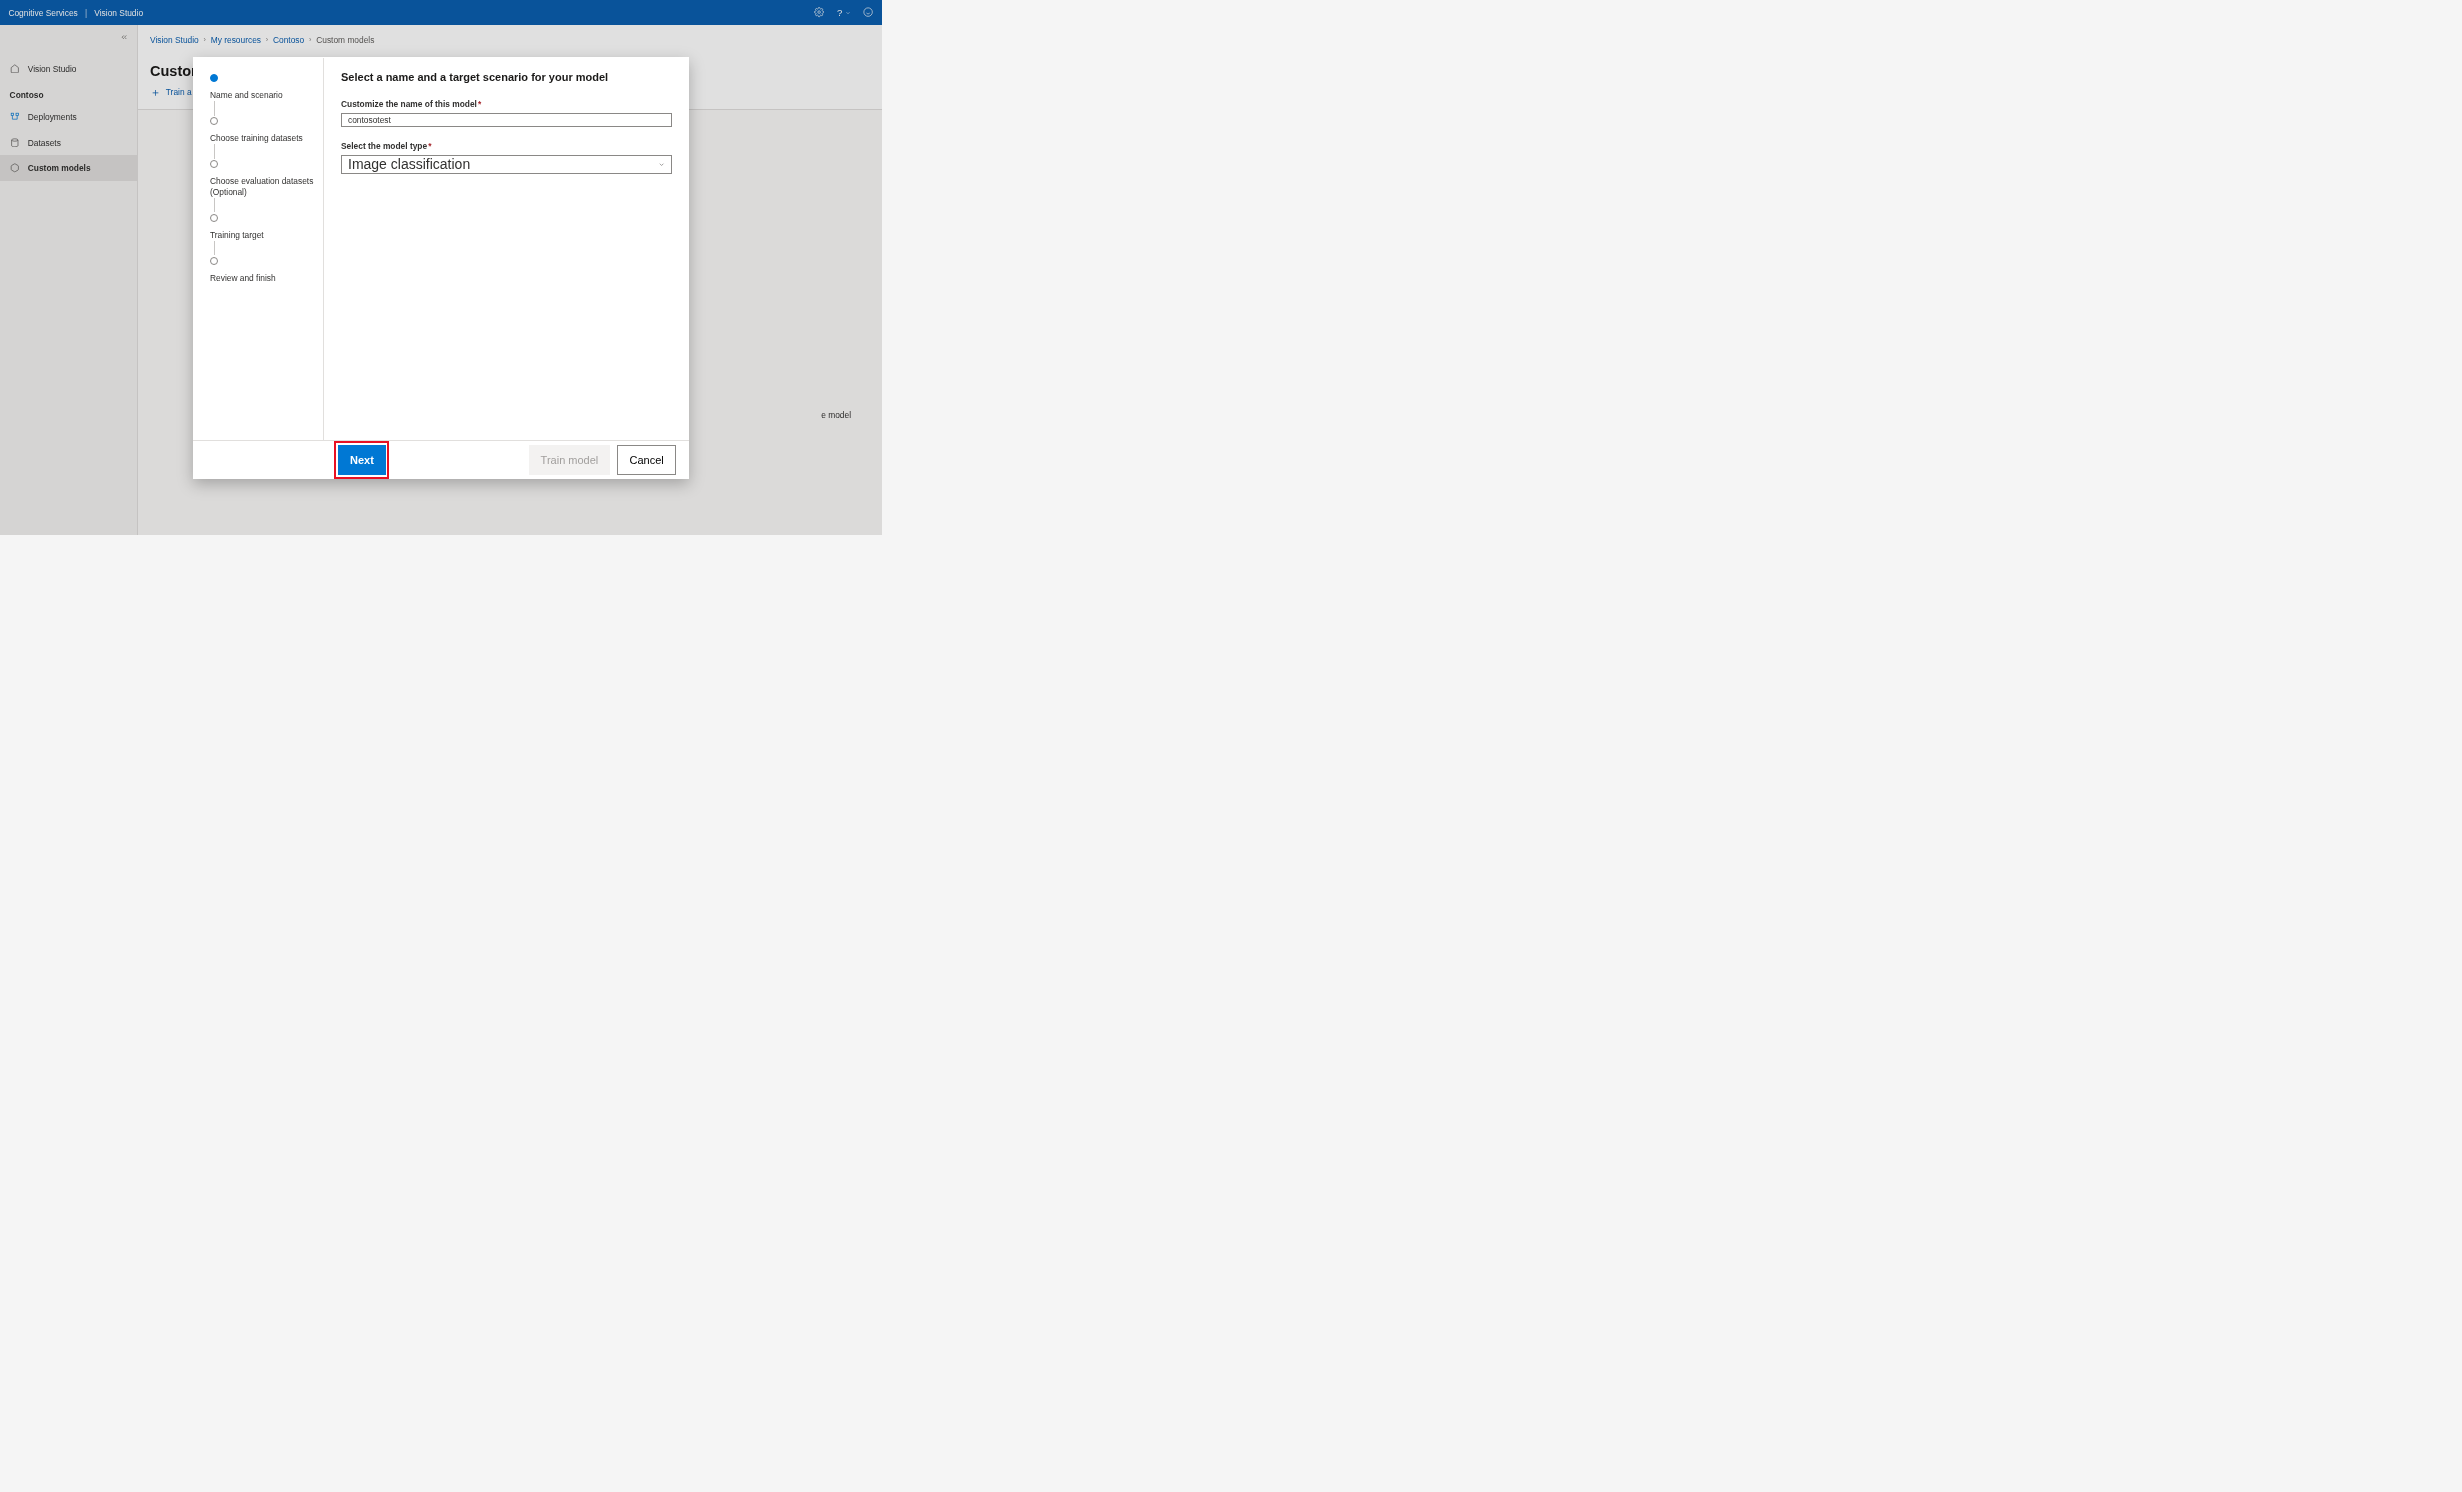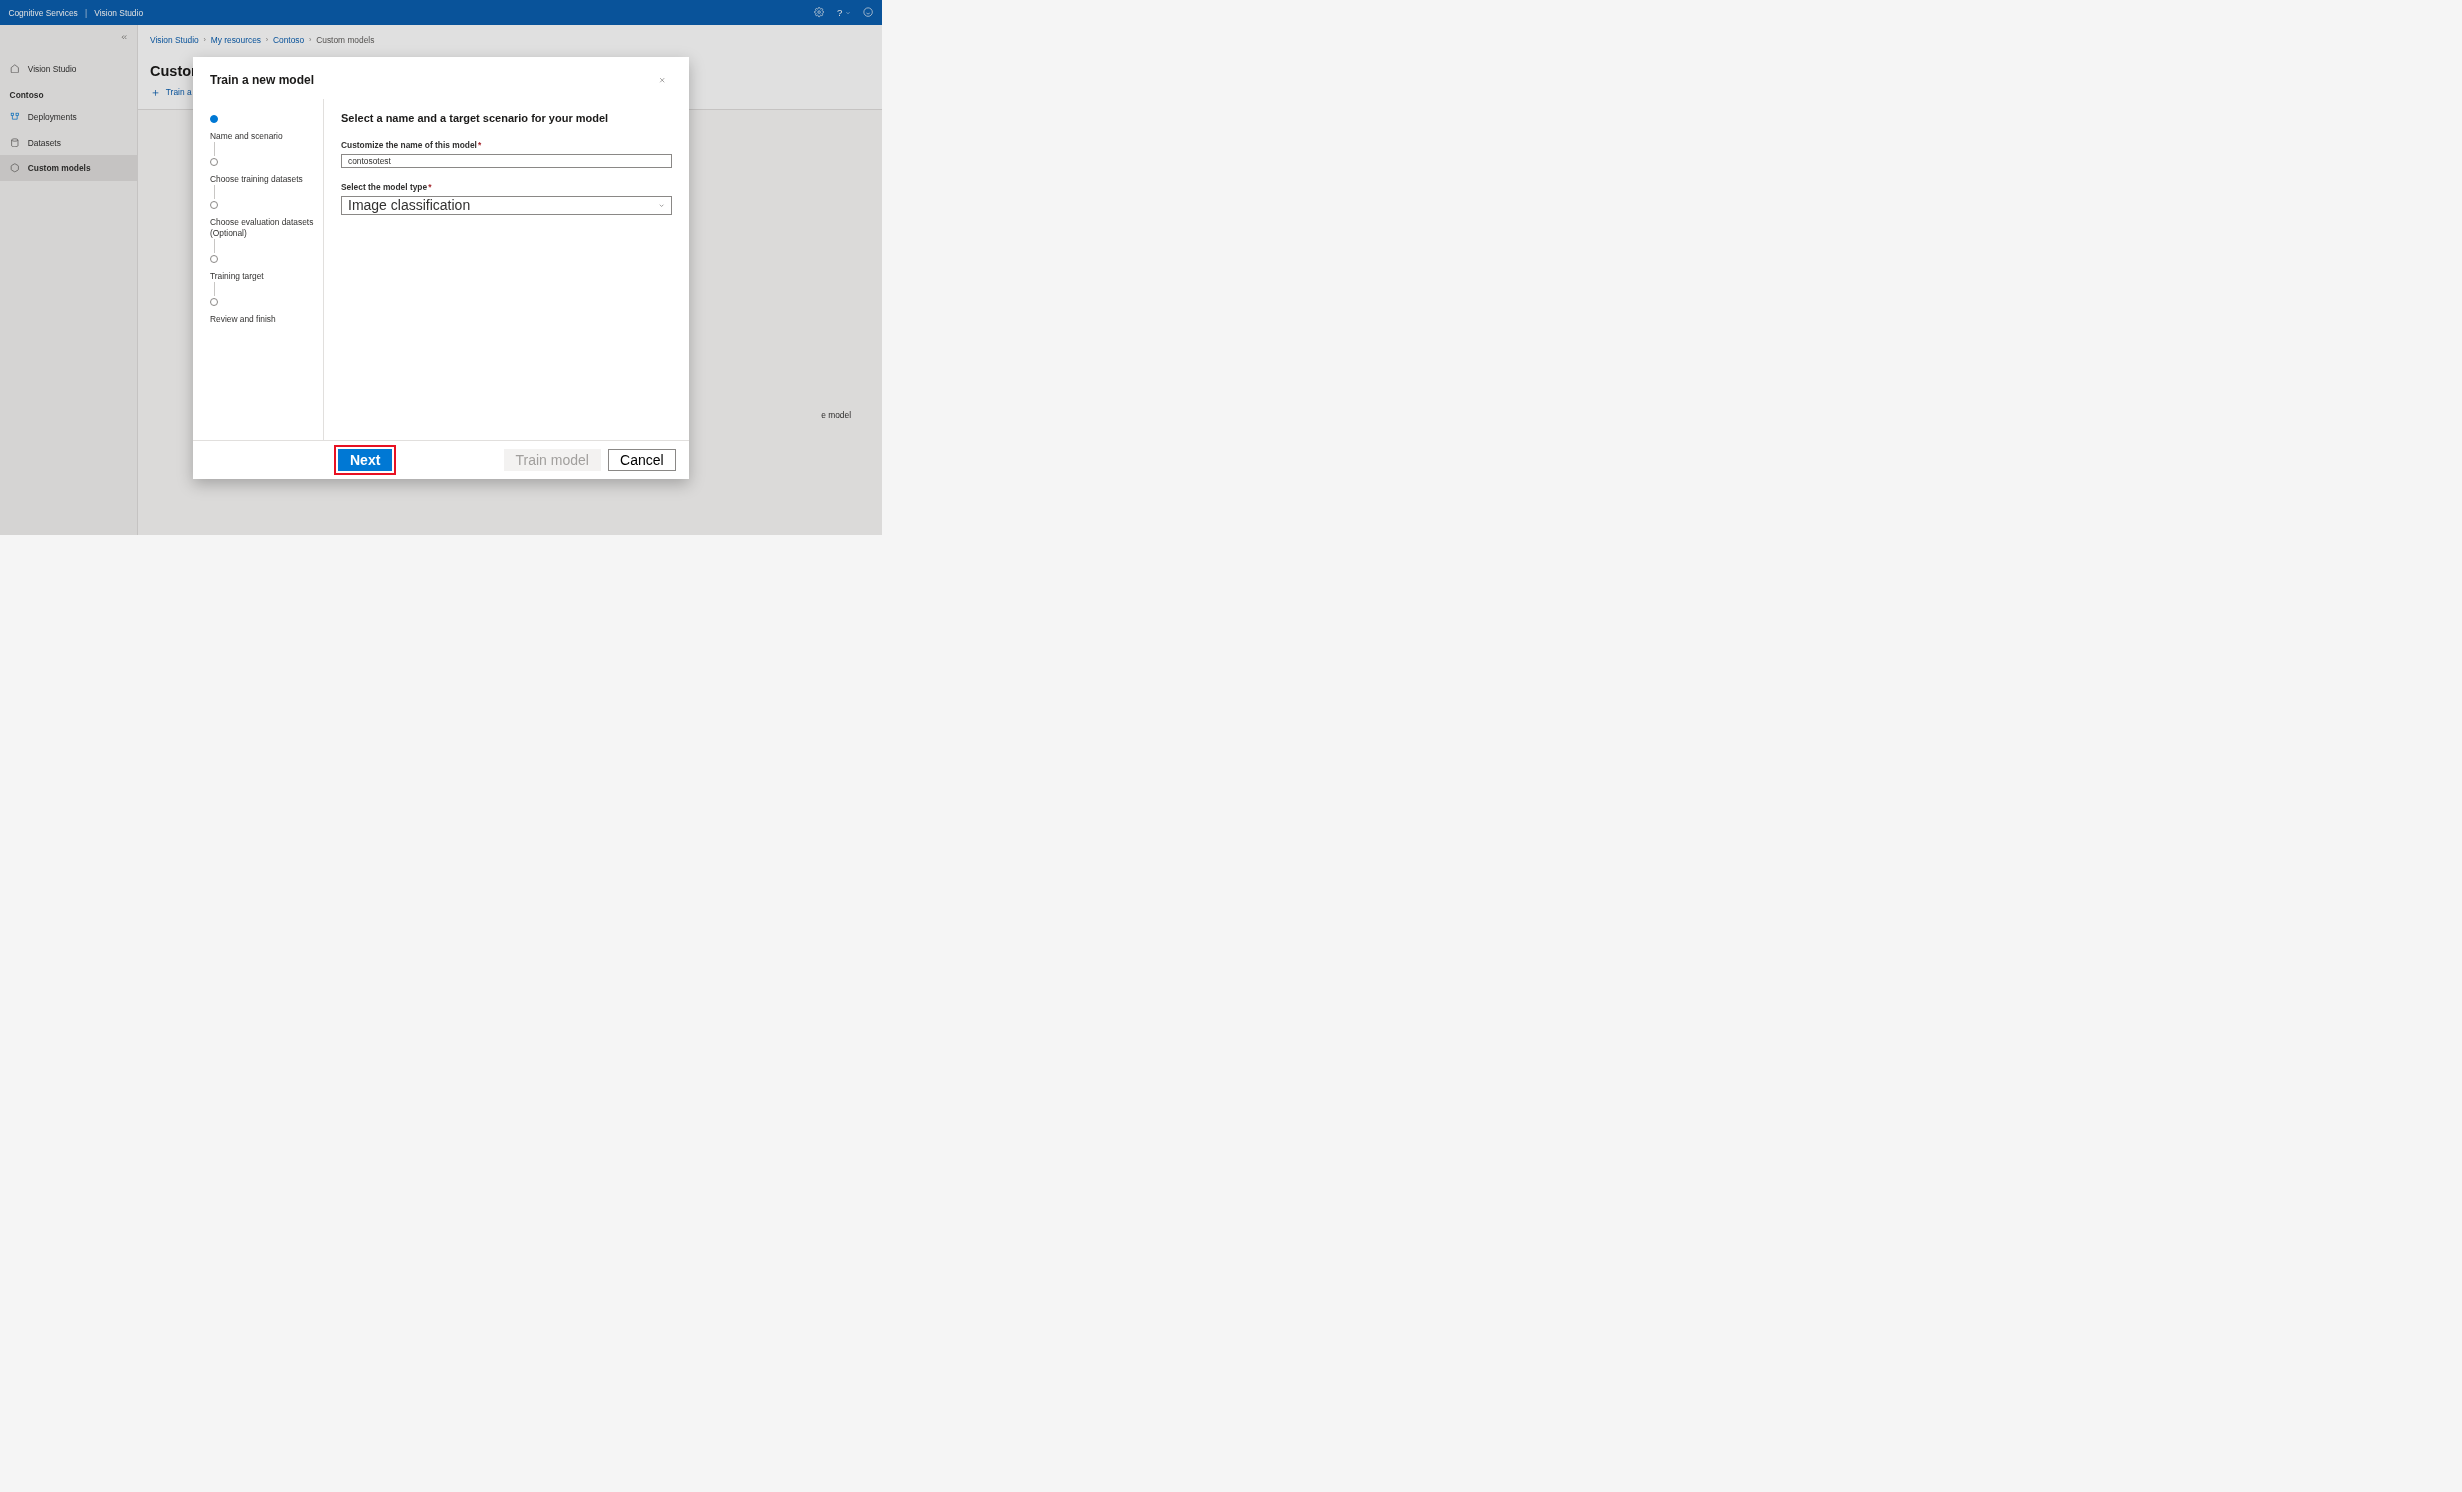--- a/index.html
+++ b/index.html
@@ -53,21 +53,21 @@
   .field-label { font-weight:700; font-size:8.4px; margin-bottom:3.6px; }
   .req { color:#a4262c; margin-left:1.2px; }
   .text-input { width:100%; height:14px; border:0.6px solid #8a8886; padding:0 6px; font-size:8.4px; color:#323130; background:#fff; margin-bottom:14.5px; }
   .select-wrap { position:relative; width:100%; margin-bottom:14.5px; }
   .select-input { width:100%; height:19.3px; border:0.6px solid #8a8886; padding:0 6px; font-size:14px; color:#323130; background:#fff; display:flex; align-items:center; justify-content:space-between; cursor:pointer; }
   .chev { color:#605e5c; }
 
   .modal-footer { height:39px; border-top:0.6px solid #e1dfdd; display:flex; align-items:center; justify-content:space-between; padding:0 13.3px 0 145px; }
   .footer-left-wrap { position:relative; }
   .highlight-box { position:absolute; top:-3.6px; left:-3.6px; right:-3.6px; bottom:-3.6px; border:2.4px solid #e81123; pointer-events:none; }
-  .btn { height:22px; padding:0 11px; font-size:14px; border:0.6px solid #8a8886; background:#fff; cursor:pointer; display:inline-flex; align-items:center; justify-content:center; }
+  .btn { height:30px; padding:0 11px; font-size:11px; border:0.6px solid #8a8886; background:#fff; cursor:pointer; display:inline-flex; align-items:center; justify-content:center; }
   .btn-primary { background:#0078d4; border-color:#0078d4; color:#fff; font-weight:600; }
   .btn-disabled { background:#f3f2f1; border-color:#f3f2f1; color:#a19f9d; cursor:default; }
   .footer-right { display:flex; gap:7.2px; }
 
   svg { display:block; }
 </style>
 </head>
 <body>
 
 <div class="root">
@@ -165,29 +165,20 @@
       <span>Train a</span>
     </div>
     <div class="main-body">
       <span class="peek-text">e model</span>
     </div>
   </div>
 
   <div class="overlay-dim"></div>
 
   <div class="modal">
-    <div class="modal-header">
-      <div class="modal-title">Train a new model</div>
-      <div class="modal-close">
-        <svg width="8.4" height="8.4" viewBox="0 0 24 24" fill="none" stroke="#605e5c" stroke-width="1.6">
-            <line x1="18" y1="6" x2="6" y2="18"></line>
-            <line x1="6" y1="6" x2="18" y2="18"></line>
-          </svg>
-      </div>
-    </div>
     <div class="modal-body">
 
       <div class="steps-col">
         <div class="step active">
           <span class="step-dot"></span>
           <span class="step-label">Name and scenario</span>
         </div>
         <div class="step-line"></div>
         <div class="step">
           <span class="step-dot"></span>

